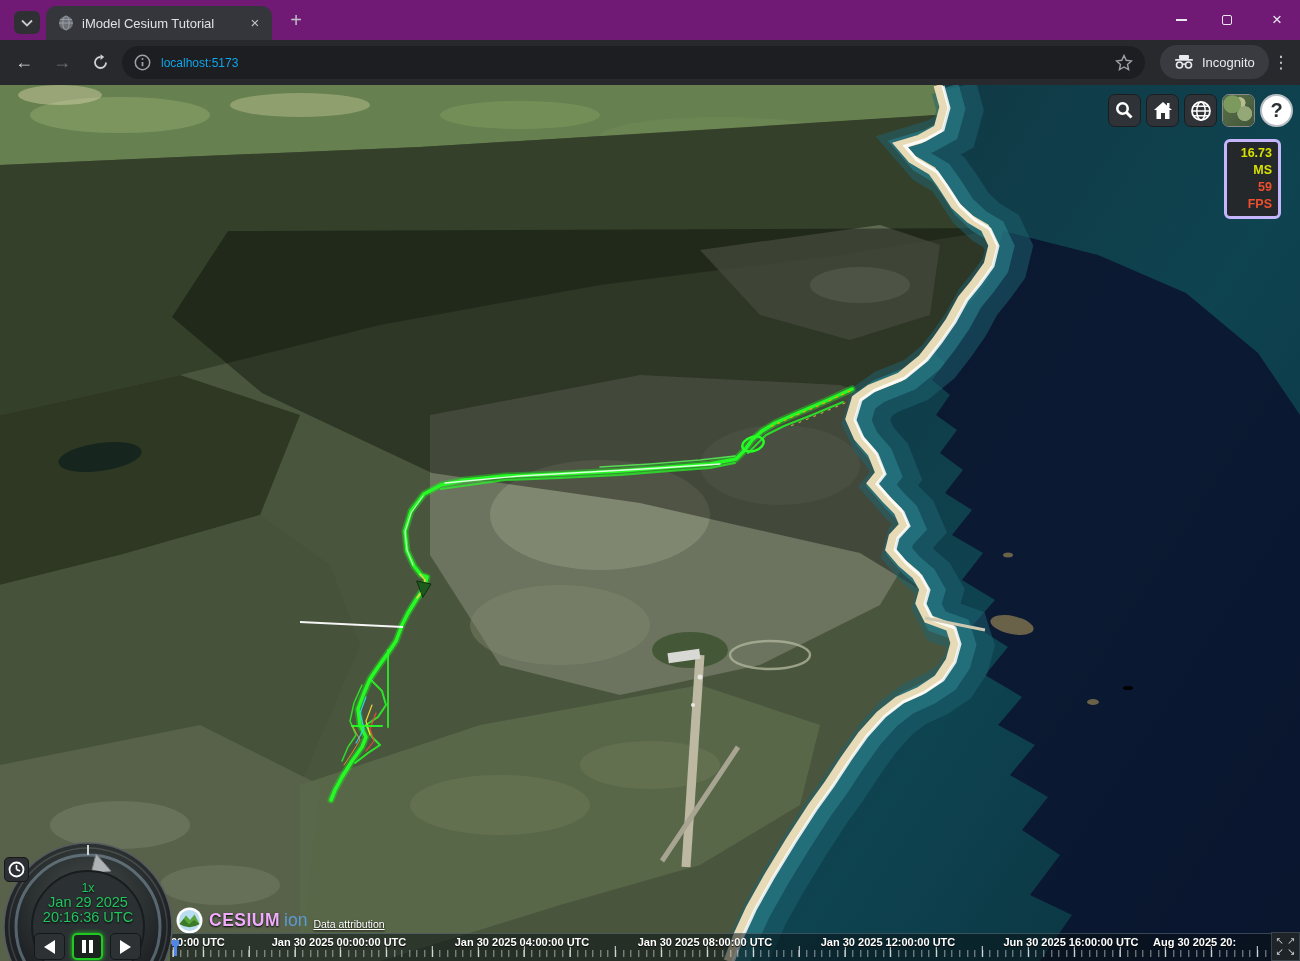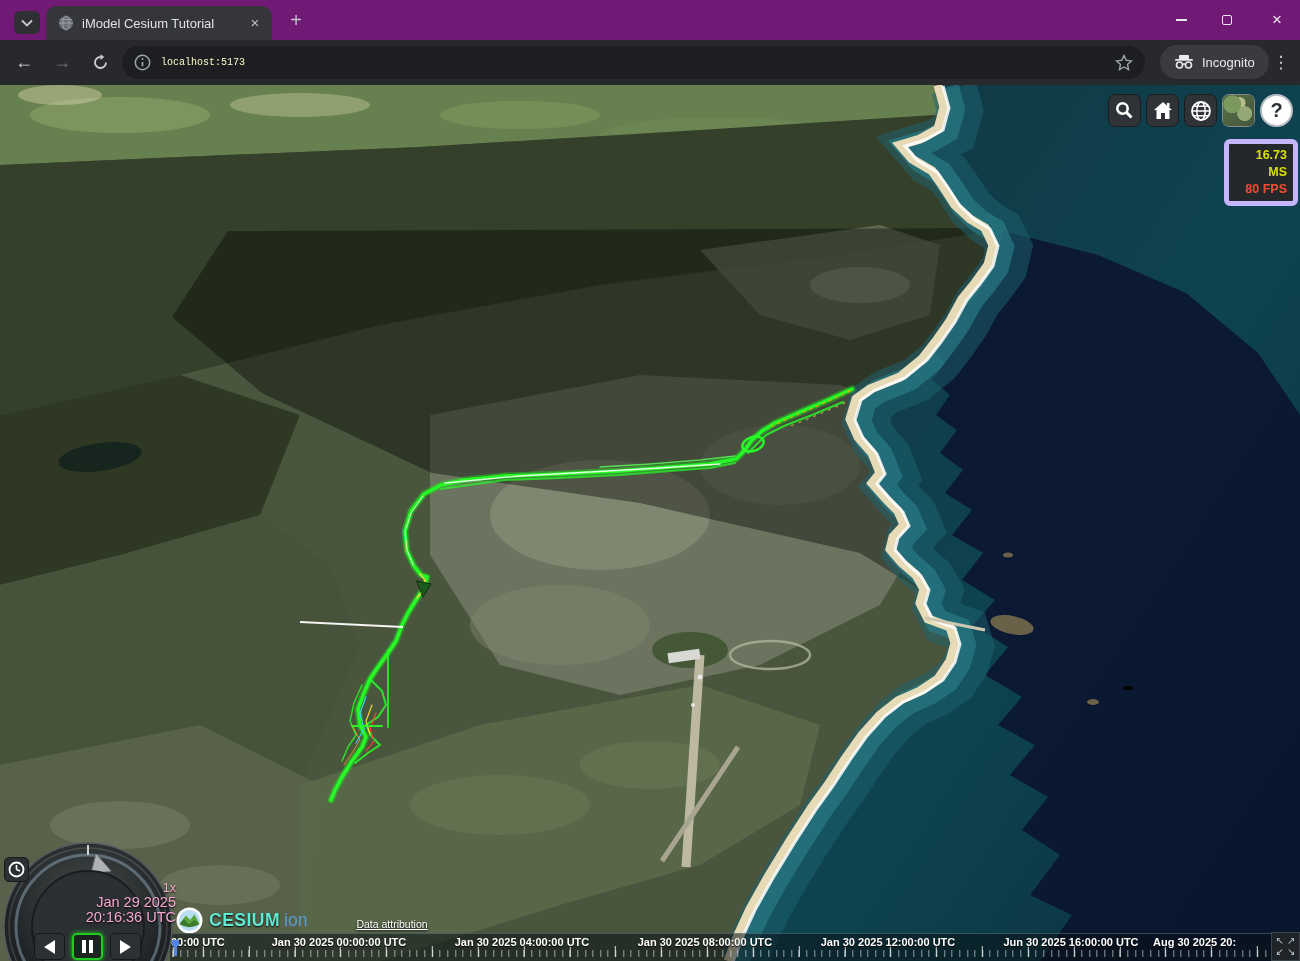--- a/index.html
+++ b/index.html
@@ -14,59 +14,59 @@
   .tab-close{width:18px;height:18px;color:#c0c2c6;font-size:15px;line-height:18px;text-align:center;border-radius:50%;}
   .newtab{position:absolute;left:284px;top:9px;width:24px;height:24px;color:#c0c2c6;font-size:20px;line-height:23px;text-align:center;border-radius:50%;}
   .wctl{position:absolute;top:0;height:40px;width:46px;display:flex;align-items:center;justify-content:center;color:#e8eaed;}
   .wmin span{display:block;width:11px;height:2px;background:#e8eaed;}
   .wmax span{display:block;width:10px;height:10px;border:1.6px solid #e8eaed;border-radius:2px;}
   .wclose{font-size:17px;}
   #toolbar{position:absolute;left:0;top:40px;width:1300px;height:45px;background:#28292d;display:flex;align-items:center;}
   .navbtn{width:28px;height:28px;margin-left:10px;display:flex;align-items:center;justify-content:center;border-radius:50%;color:#cfd1d4;font-size:18px;}
   .navbtn.dim{color:#6e7074;}
   #omnibox{position:absolute;left:122px;top:46px;width:1023px;height:33px;border-radius:17px;background:#1d1e22;display:flex;align-items:center;padding:0 12px;}
-  .url{font-size:10px;color:#fef9c3;margin-left:10px;flex:1;font-family:Liberation Mono, monospace;}
+  .url{font-size:12px;color:#0ea5e9;margin-left:10px;flex:1;}
   #incognito-chip{position:absolute;left:1160px;top:45px;height:34px;padding:0 14px;border-radius:17px;background:#3a3b40;display:flex;align-items:center;gap:8px;color:#e8eaed;font-size:13px;}
   #menu-dots{position:absolute;left:1266px;top:46px;width:30px;height:33px;color:#cfd1d4;font-size:17px;display:flex;align-items:center;justify-content:center;}
 
   
   #map{position:absolute;left:0;top:85px;width:1300px;height:876px;background:#46523b;overflow:hidden;}
   #map svg.scene{position:absolute;left:0;top:0;}
 
   .cs-btn{position:absolute;top:9px;width:33px;height:33px;border-radius:7px;background:#2f3236;border:1px solid #1b1d20;display:flex;align-items:center;justify-content:center;}
   .cs-help{background:#fff;border-radius:50%;color:#2b2f33;font-size:20px;font-weight:700;border:2px solid #b9bfc4;}
   .cs-layer{padding:0;overflow:hidden;border:1px solid #888;}
   .layer-thumb{width:100%;height:100%;background:
     radial-gradient(circle at 30% 30%, #7d9a5e 0 28%, transparent 30%),
     radial-gradient(circle at 70% 60%, #93a876 0 25%, transparent 27%),
     radial-gradient(circle at 55% 25%, #b9bd8e 0 18%, transparent 20%),
     linear-gradient(135deg,#5a7248,#42553a);}
-  #perf{position:absolute;left:1224px;top:54px;width:74px;border-radius:6px;background:rgba(38,38,40,.94);border:5px solid #c4b5fd;padding:3px 6px;text-align:right;}
+  #perf{position:absolute;left:1224px;top:54px;width:57px;border-radius:6px;background:rgba(38,38,40,.94);border:3px solid #c4b5fd;padding:3px 6px;text-align:right;}
   #perf .ms{font-size:12.5px;font-weight:700;color:#d8e000;line-height:17px;}
   #perf .fps{font-size:12.5px;font-weight:700;color:#ef4f2e;line-height:17px;}
 
   
   #anim{position:absolute;left:0;top:756px;width:180px;height:120px;}
-  #anim .readout{position:absolute;left:0;top:40px;width:176px;text-align:right;color:#f9a8d4;text-shadow:0 1px 2px #000;}
+  #anim .readout{position:absolute;left:0;top:40px;width:176px;text-align:center;color:#22c55e;text-shadow:0 1px 2px #000;}
   #anim .speed{font-size:12.5px;line-height:14px;}
   #anim .date,#anim .time{font-size:14.5px;line-height:15px;}
   #anim .controls{position:absolute;left:34px;top:92px;display:flex;gap:7px;}
   .abtn{width:31px;height:27px;border-radius:5px;background:#2c3134;border:1px solid #15181a;display:flex;align-items:center;justify-content:center;}
   .abtn.active{border:2px solid #22c822;box-shadow:0 0 5px #22c822;background:#1c2420;}
   .tri-l{width:0;height:0;border-top:7px solid transparent;border-bottom:7px solid transparent;border-right:11px solid #fff;}
   .tri-r{width:0;height:0;border-top:7px solid transparent;border-bottom:7px solid transparent;border-left:11px solid #fff;}
   .pause-bars{display:flex;gap:3px;}
   .pause-bars i{display:block;width:4px;height:13px;background:#fff;}
   #clock-btn{position:absolute;left:4px;top:772px;width:25px;height:25px;border-radius:5px;background:#2c2f33;border:1px solid #16181a;display:flex;align-items:center;justify-content:center;}
 
   
   #credit{position:absolute;left:176px;top:822px;display:flex;align-items:center;gap:6px;}
-  #credit .brand{font-size:17.5px;font-weight:700;color:#5eead4;letter-spacing:.5px;text-shadow:0 1px 2px #000;}
+  #credit .brand{font-size:17.5px;font-weight:700;color:#f0abfc;letter-spacing:.5px;text-shadow:0 1px 2px #000;}
   #credit .ion{font-size:17.5px;color:#5b9bd3;font-weight:400;margin-left:-2px;}
-  #credit .attr{font-size:10.5px;color:#fff;text-decoration:underline;margin-top:6px;text-shadow:0 1px 2px #000;margin-left:43px;}
+  #credit .attr{font-size:10.5px;color:#fff;text-decoration:underline;margin-top:6px;text-shadow:0 1px 2px #000;}
 
   
   #timeline{position:absolute;left:170px;top:848px;width:1130px;height:28px;background:rgba(10,16,20,.55);border-top:1px solid rgba(140,170,190,.35);overflow:hidden;}
   .tl-label{position:absolute;top:2px;font-size:11px;font-weight:600;color:#fff;text-shadow:0 1px 1px #000;white-space:nowrap;}
   .tl-center{transform:translateX(-50%);text-align:right;}
   .tl-ticks-min{position:absolute;left:0;top:16px;width:100%;height:7px;background:repeating-linear-gradient(90deg,rgba(255,255,255,.55) 0 1px,transparent 1px 7.64px);background-position:2.3px 0;}
   .tl-ticks-hr{position:absolute;left:0;top:12px;width:100%;height:11px;background:repeating-linear-gradient(90deg,rgba(255,255,255,.85) 0 1px,transparent 1px 45.83px);background-position:32.8px 0;}
   #tl-marker{position:absolute;left:4px;top:6px;width:3px;height:16px;background:#4f86e8;}
   #tl-marker:before{content:"";position:absolute;left:-2px;top:0;width:7px;height:6px;background:#4f86e8;}
   #fullscreen-btn{position:absolute;left:1271px;top:847px;width:29px;height:29px;background:#1f2428;border:1px solid #39434a;display:grid;grid-template-columns:1fr 1fr;place-items:center;padding:2px;}
@@ -255,21 +255,21 @@
     </div>
     <div class="cs-btn cs-layer" style="left:1222px">
       <div class="layer-thumb"></div>
     </div>
     <div class="cs-btn cs-help" style="left:1260px">
       <span>?</span>
     </div>
 
     <div id="perf">
       <div class="ms">16.73 MS</div>
-      <div class="fps">80 FPS</div>
+      <div class="fps">59 FPS</div>
     </div>
 
     <div id="credit">
       <svg width="27" height="27" viewBox="0 0 27 27">
         <circle cx="13.5" cy="13.5" r="13" fill="#fff"></circle>
         <circle cx="13.5" cy="13.5" r="10.5" fill="#b9ddf0"></circle>
         <path d="M3.5 17 L10 8.5 L14 13 L18.5 7.5 L23.5 17 Q13.5 22 3.5 17 Z" fill="#5aa53c"></path>
         <path d="M3.5 17 L8 12 L13 17.5 L18 13 L23.5 17 Q13.5 23.5 3.5 17 Z" fill="#3c7a2a"></path>
       </svg>
       <span class="brand">CESIUM</span>

